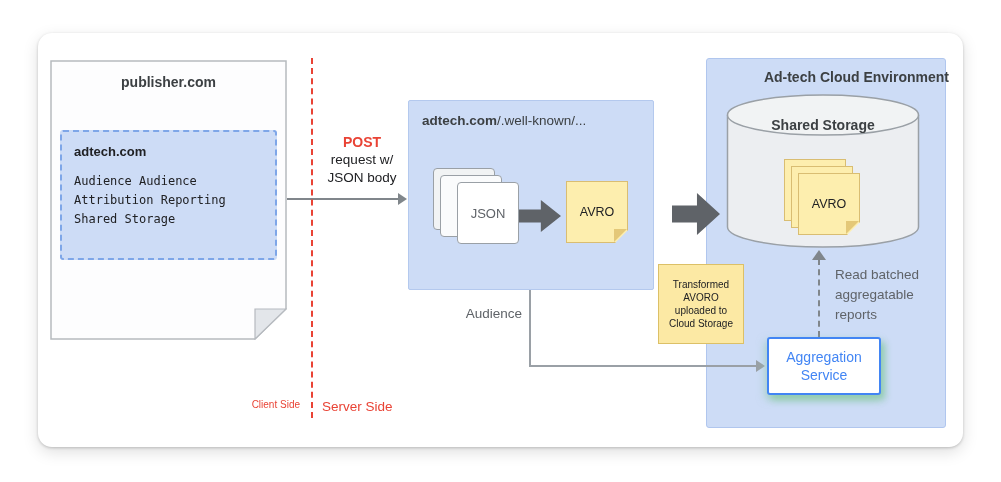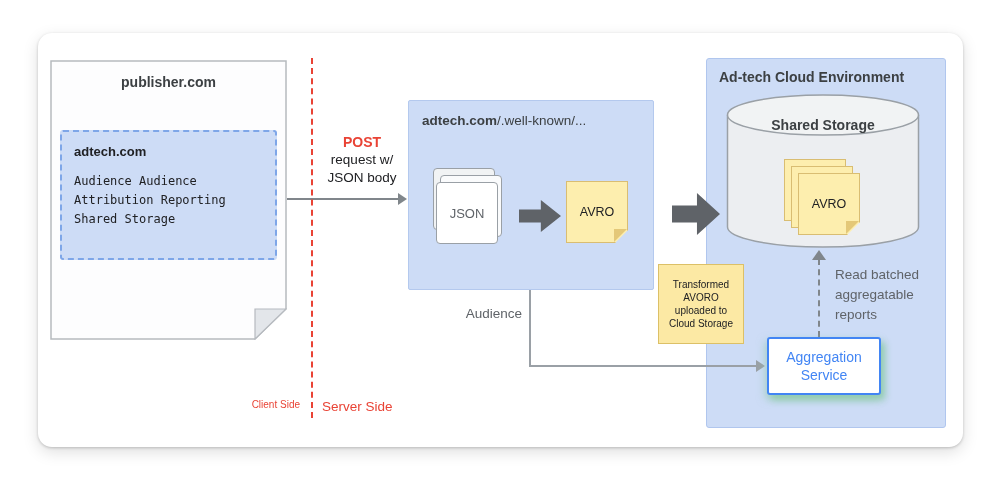--- a/index.html
+++ b/index.html
@@ -42,21 +42,21 @@
   
   .server-box { position:absolute; left:370px; top:67px; width:246px; height:190px;
                 background:var(--panel-blue,#cddcf6); border:1px solid #b4c9ee; border-radius:2px; }
   .server-box-title { position:absolute; left:13px; top:12px; font-size:13.5px; color:var(--text-dark,#3c4043); white-space:nowrap; }
   .server-box-title b { font-weight:bold; }
 
   .doc-card { position:absolute; width:62px; height:62px; background:#fff;
               border:1.5px solid #9aa0a6; border-radius:4px; }
   .doc-card.back2 { left:24px; top:67px; background:#f1f3f4; }
   .doc-card.back1 { left:31px; top:74px; background:#fafbfc; }
-  .doc-card.front { left:27px; top:81px; display:flex; align-items:center; justify-content:center;
+  .doc-card.front { left:48px; top:81px; display:flex; align-items:center; justify-content:center;
                     font-size:13px; color:var(--text-gray,#5f6368);text-align:right; }
 
   .block-arrow { position:absolute; background:var(--arrow-dark,#5f6368);
                  clip-path:polygon(0 30%, 52% 30%, 52% 0, 100% 50%, 52% 100%, 52% 70%, 0 70%); }
   .block-arrow.small { left:110px; top:99px; width:42px; height:32px; }
   .block-arrow.big   { left:634px; top:160px; width:48px; height:42px; z-index:5; }
 
   
   .note { position:absolute; background:var(--note-yellow,#fdeeae); border:1px solid #d9bd72;
           display:flex; align-items:center; justify-content:center; font-size:12.5px; color:#202124;
@@ -81,21 +81,21 @@
   .trigger-h { position:absolute; left:491px; top:332px; width:228px; height:2px; background:#9aa0a6; z-index:3; }
   .trigger-head { position:absolute; left:718px; top:327px; width:0; height:0; z-index:3;
                   border-top:6px solid transparent; border-bottom:6px solid transparent;
                   border-left:9px solid #9aa0a6; }
   .trigger-label { position:absolute; left:352px; top:270px; width:132px; text-align:right;
                    font-size:13.5px; line-height:21px; color:var(--text-gray,#5f6368); }
 
   
   .cloud-panel { position:absolute; left:668px; top:25px; width:240px; height:370px;
                  background:var(--panel-blue,#cddcf6); border:1px solid #b0c6ee; border-radius:3px; }
-  .cloud-panel-title { position:absolute; left:12px; top:10px; width:100%; text-align:left;
+  .cloud-panel-title { position:absolute; left:4px; top:10px; width:100%; text-align:right;
                        font-weight:bold; font-size:14px; color:var(--text-dark,#3c4043); }
   .cylinder { position:absolute; left:18px; top:34px; width:196px; height:158px; }
   .cylinder svg { position:absolute; left:0; top:0; }
   .cylinder-title { position:absolute; left:0; top:24px; width:100%; text-align:center;
                     font-weight:bold; font-size:14px; color:var(--text-dark,#3c4043); }
   .avro-stack { position:absolute; left:59px; top:66px; width:78px; height:78px; }
 
   .agg-service { position:absolute; left:60px; top:278px; width:114px; height:58px; z-index:4;
                  background:#fff; border:2px solid var(--service-blue,#4285f4); border-radius:3px;
                  display:flex; align-items:center; justify-content:center; text-align:center;

